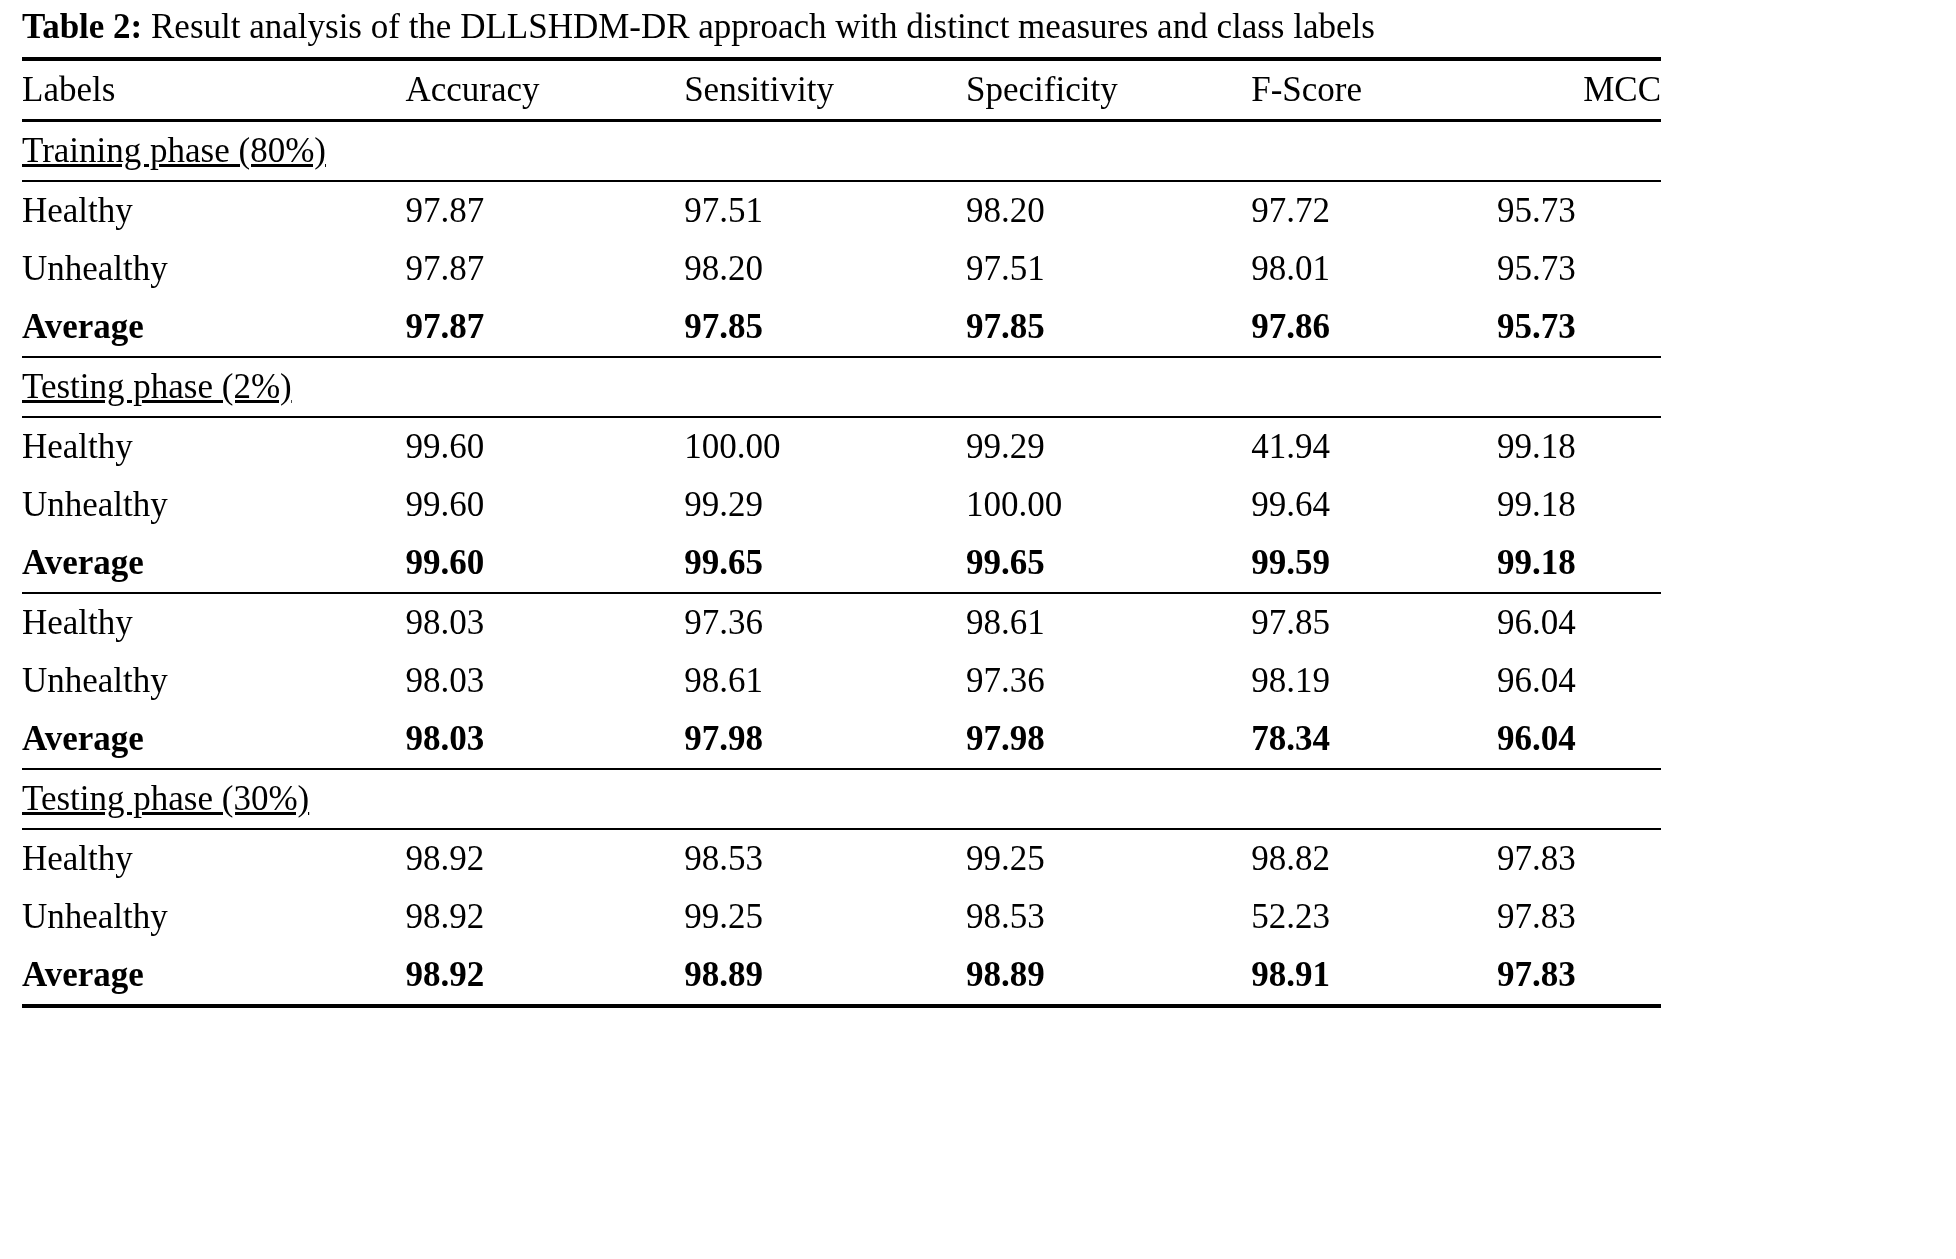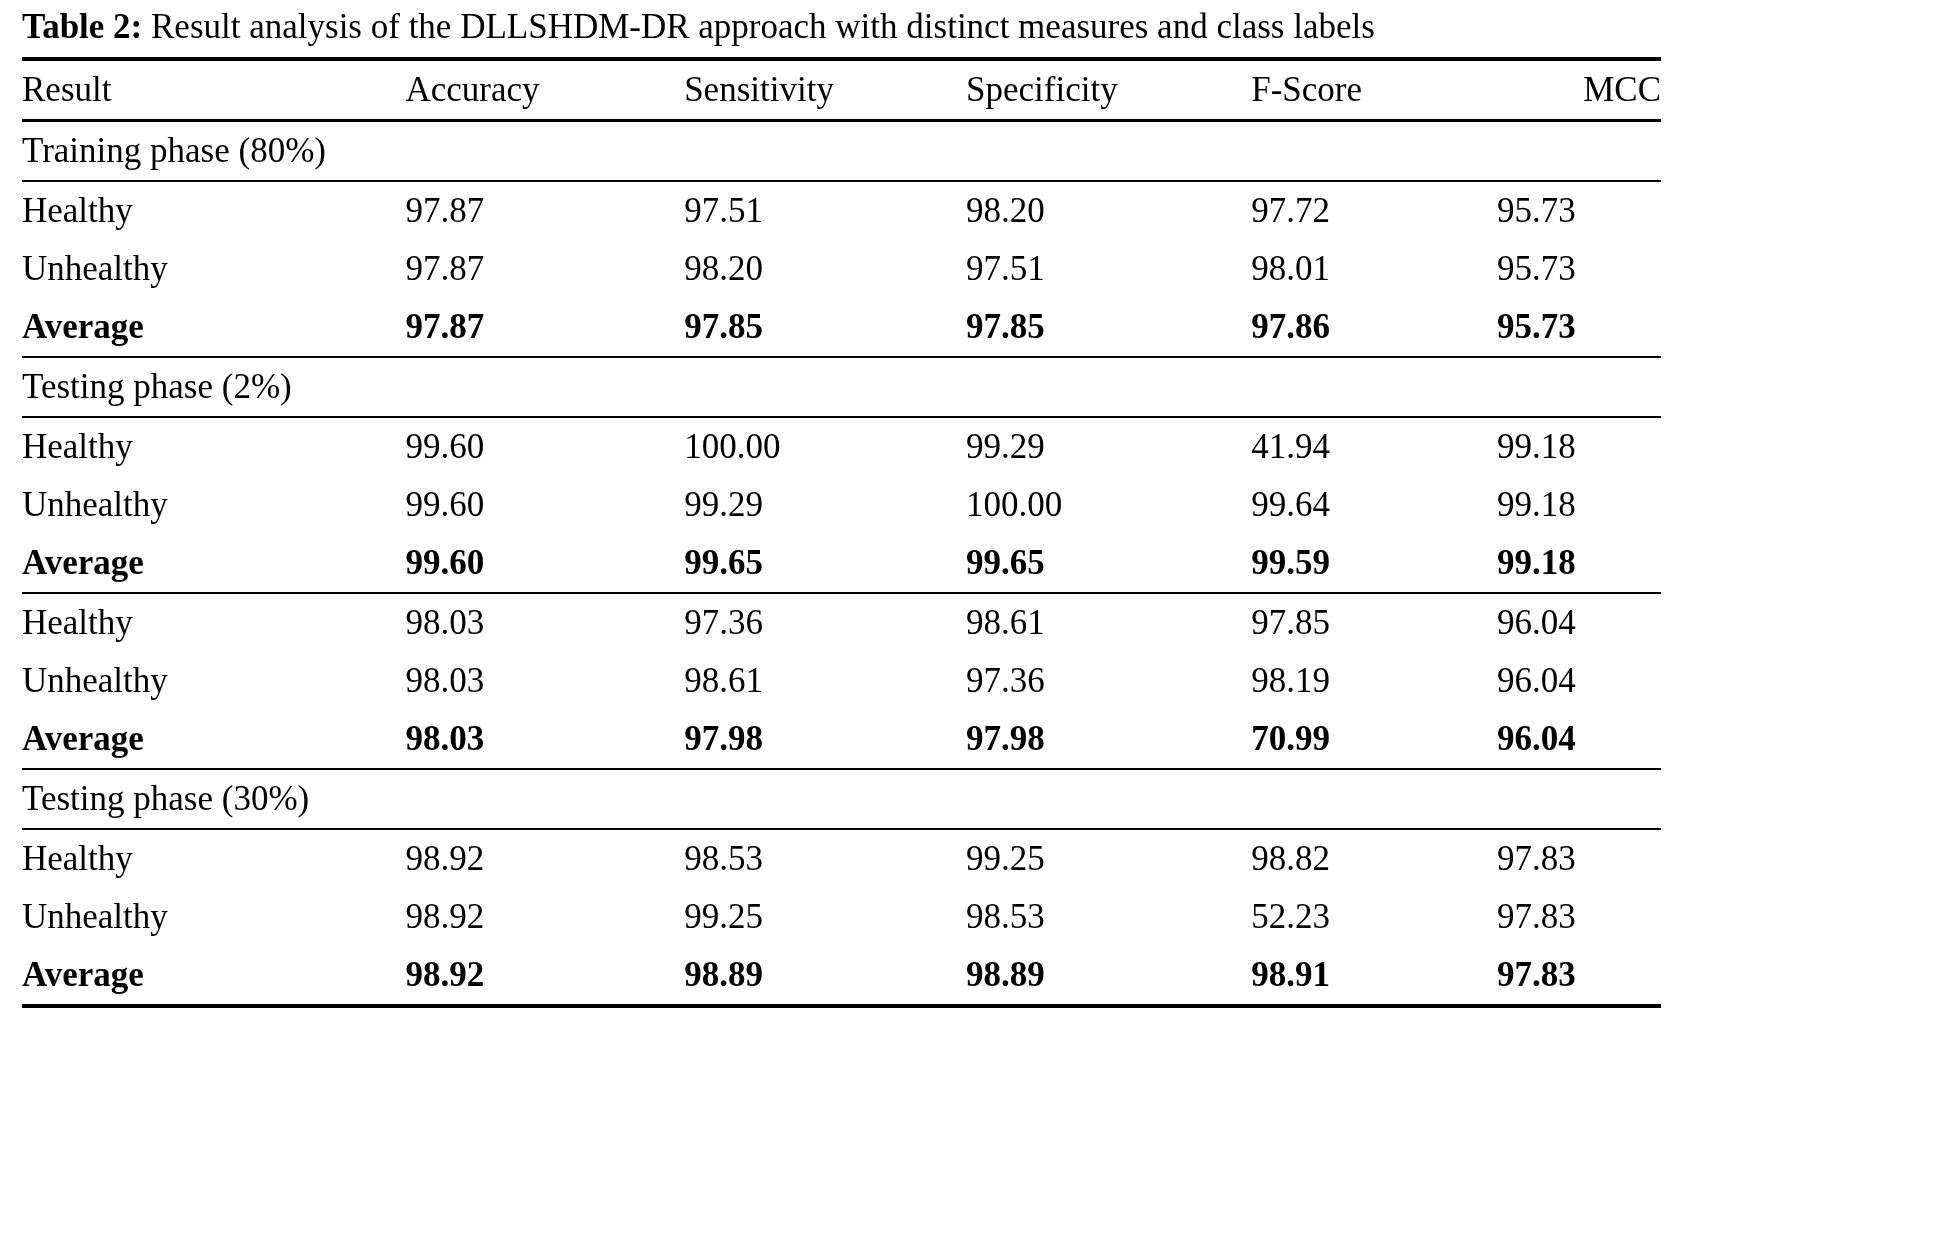--- a/index.html
+++ b/index.html
@@ -58,20 +58,21 @@
 
   thead th {
     font-weight: normal;
     padding-bottom: 12px;
     padding-top: 10px;
   }
   th.num, td.num { }
   .group-row td {
     padding-top: 10px;
     padding-bottom: 10px;
+    text-decoration: underline;
   }
   .bold td { font-weight: bold; }
   .mcc { text-align: right !important; padding-right: 10px; }
   tfoot td { height: 34px; padding: 0; }
 </style>
 </head>
 <body>
 
 <div class="page">
 
@@ -84,21 +85,21 @@
     <colgroup>
       <col class="c0">
         <col class="c1">
         <col class="c2">
         <col class="c3">
         <col class="c4">
         <col class="c5">
     </colgroup>
     <thead>
       <tr class="rule-top rule-head">
-        <th>Result</th>
+        <th>Labels</th>
         <th>Accuracy</th>
         <th>Sensitivity</th>
         <th>Specificity</th>
         <th>F-Score</th>
         <th class="mcc">MCC</th>
       </tr>
     </thead>
     <tbody>
 
       <tr class="group-row">
@@ -171,21 +172,21 @@
         <td class="num">98.61</td>
         <td class="num">97.36</td>
         <td class="num">98.19</td>
         <td class="num">96.04</td>
       </tr>
       <tr class="bold">
         <td>Average</td>
         <td class="num">98.03</td>
         <td class="num">97.98</td>
         <td class="num">97.98</td>
-        <td class="num">70.99</td>
+        <td class="num">78.34</td>
         <td class="num">96.04</td>
       </tr>
 
       <tr class="group-row rule-sub">
         <td colspan="6">Testing phase (30%)</td>
       </tr>
       <tr class="rule-sub">
         <td>Healthy</td>
         <td class="num">98.92</td>
         <td class="num">98.53</td>

